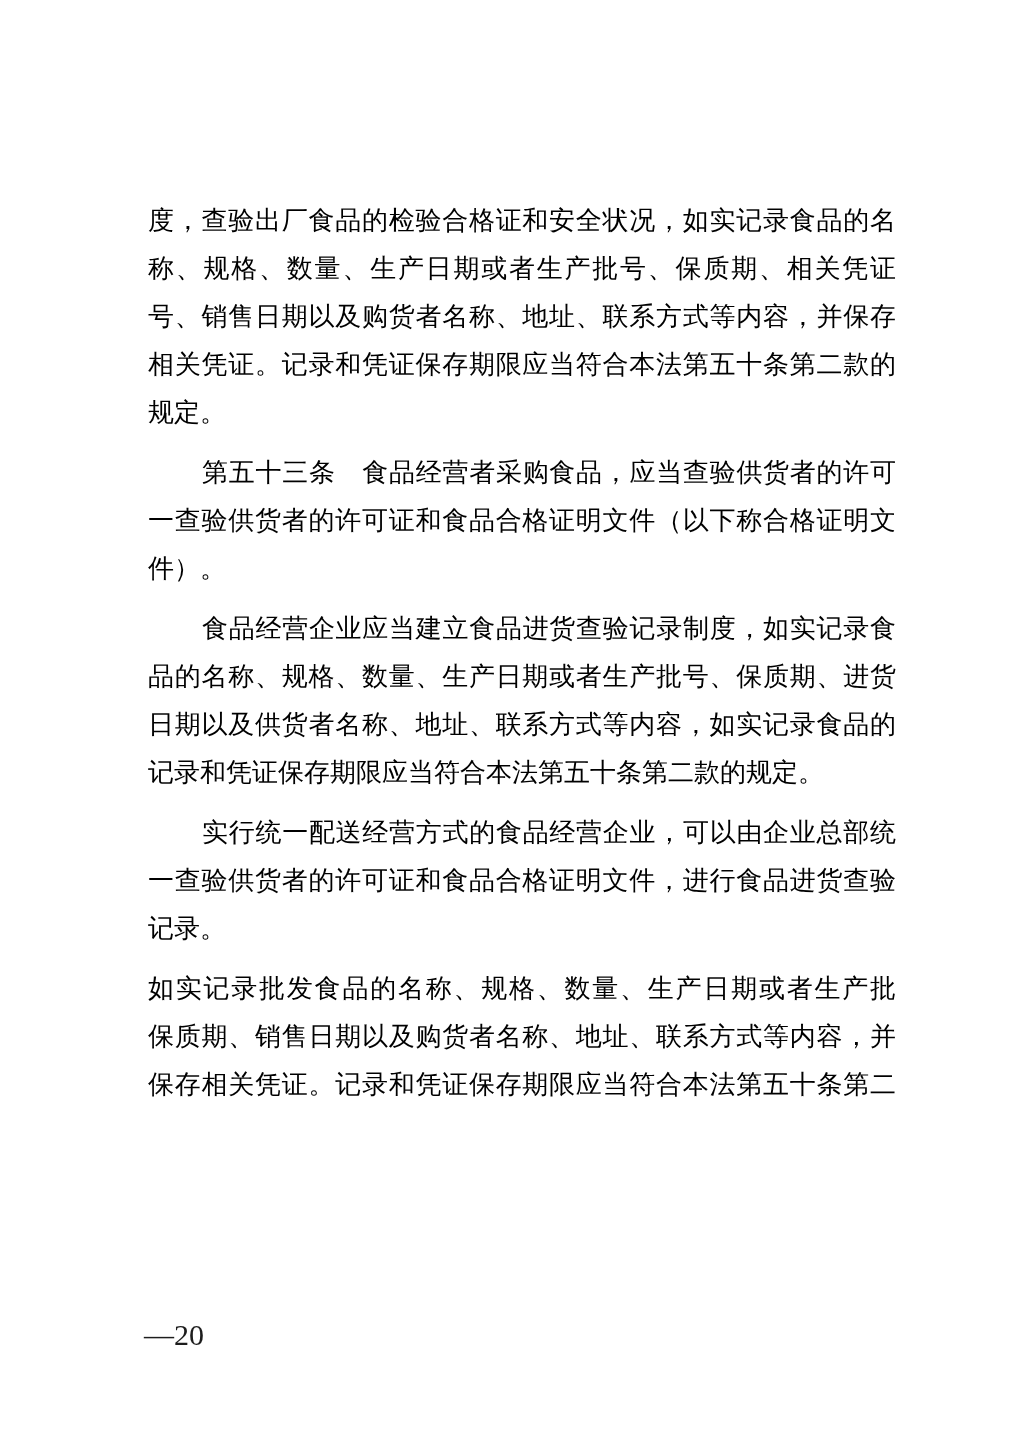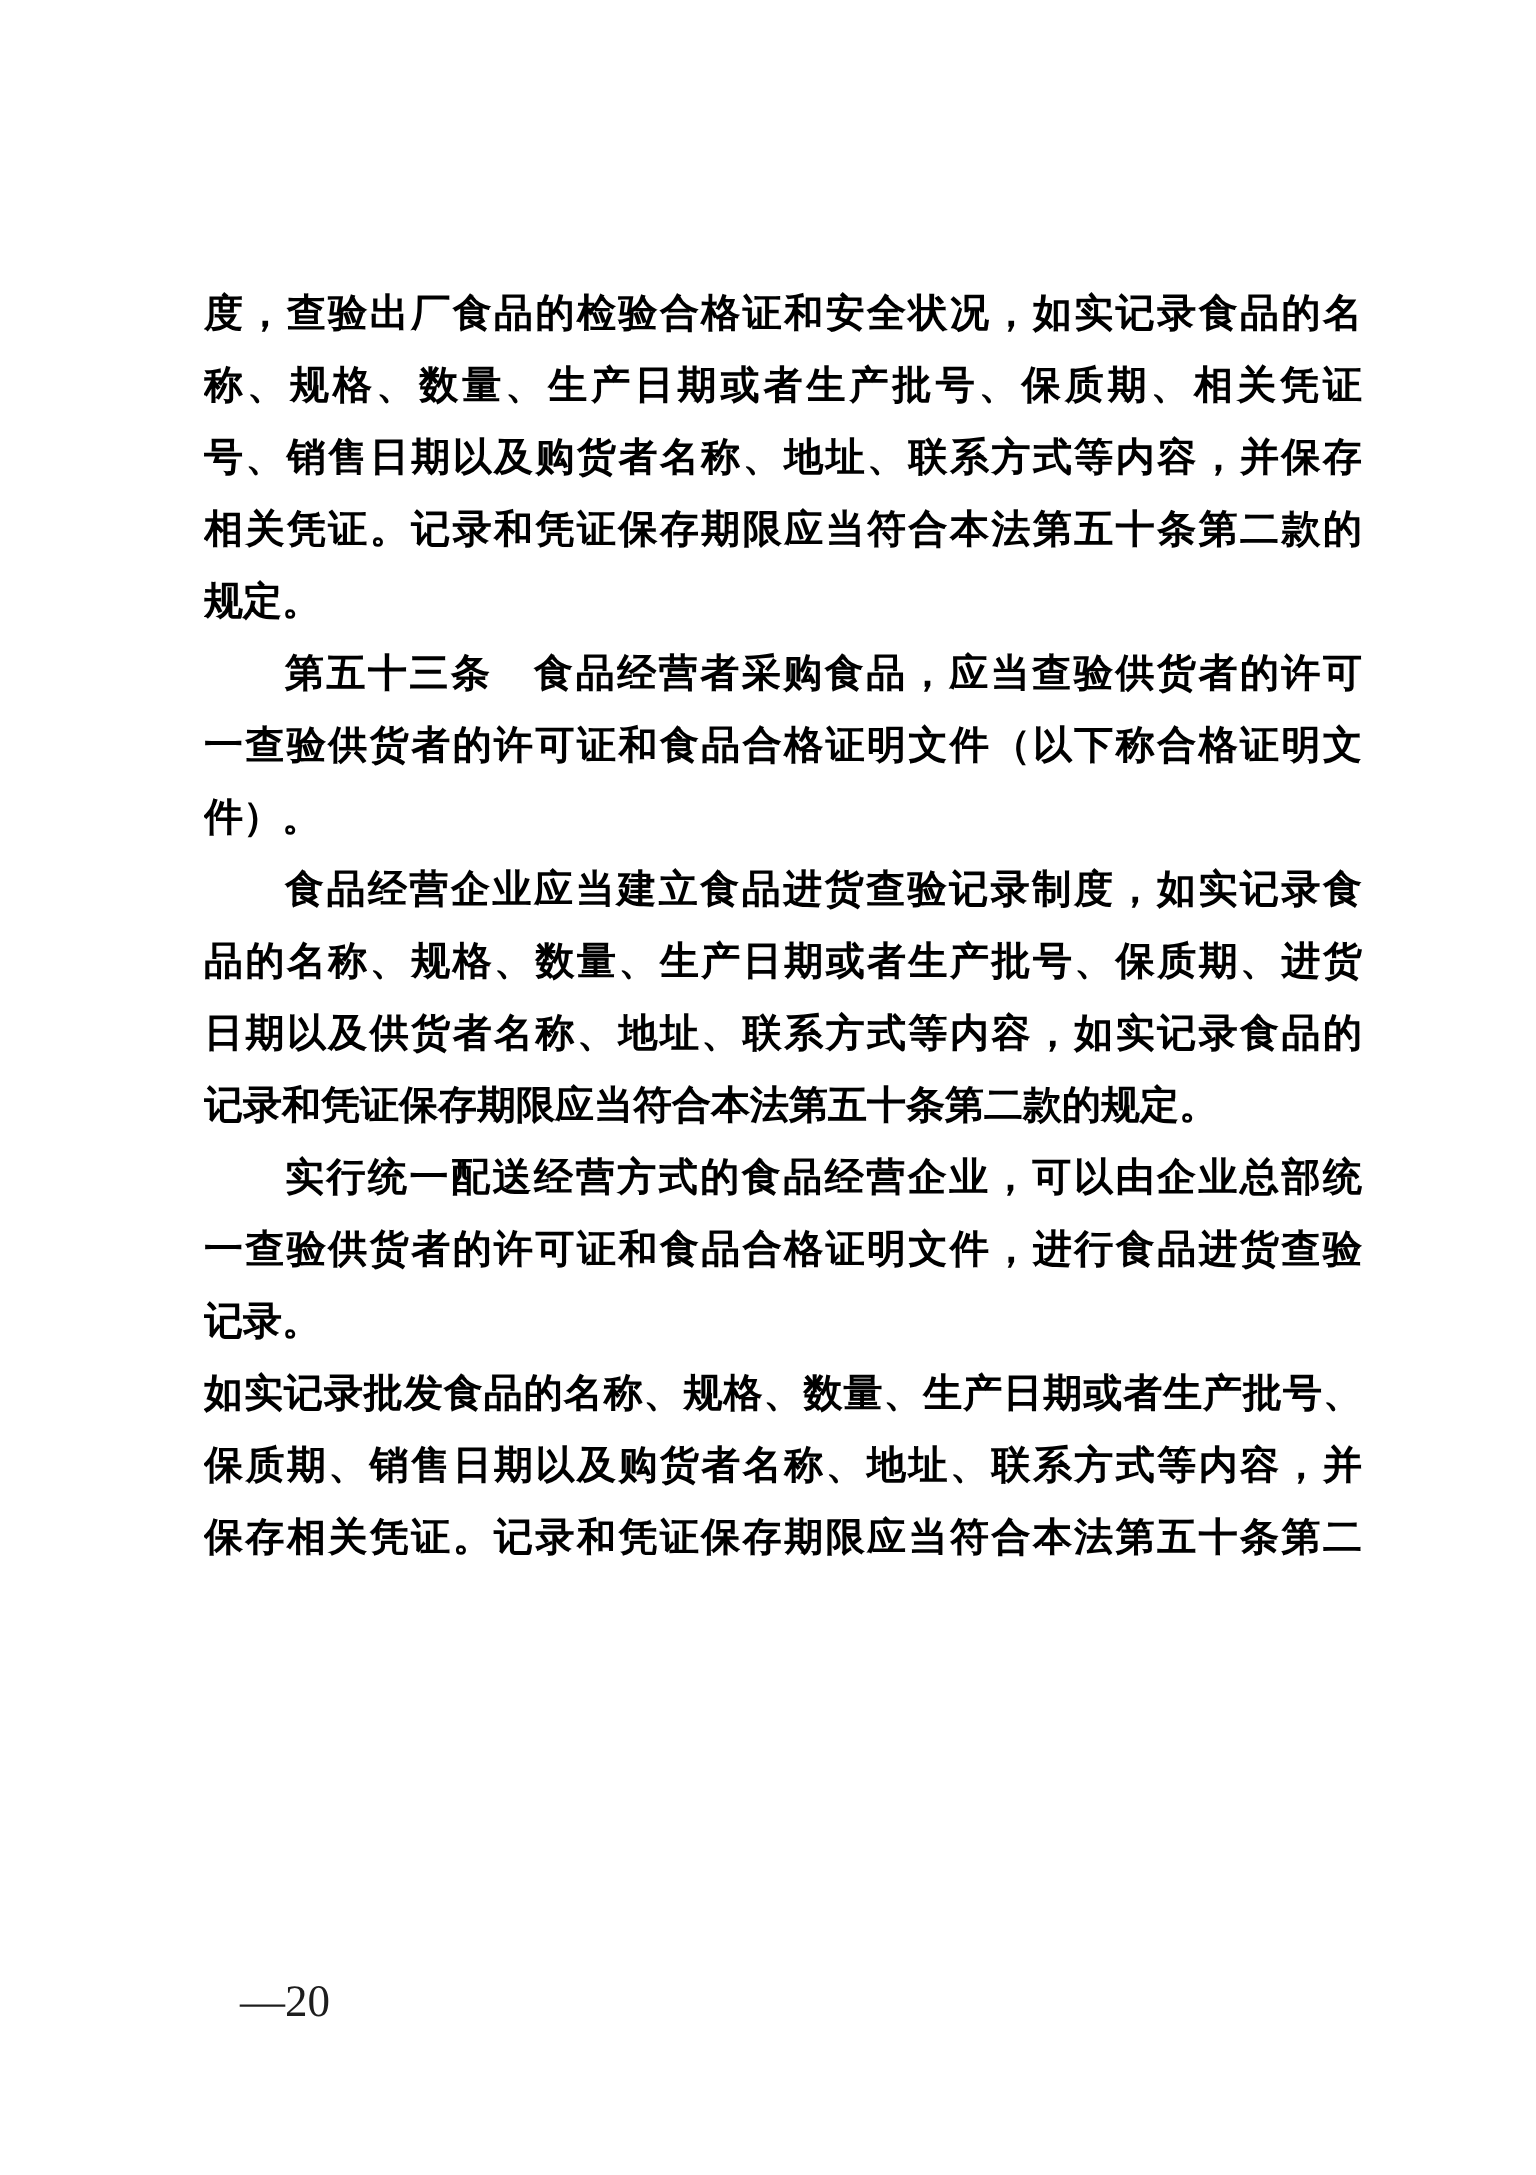--- a/index.html
+++ b/index.html
@@ -15,44 +15,43 @@
   }
   .doc-text {
     position: absolute;
     left: 136px;
     top: 184px;
     width: 772px;
     color: #000000;
     font-family: "Liberation Sans", "DejaVu Sans", sans-serif;
   }
   .para {
-    margin: 0;
+    margin: 12px;
     padding: 0;
-    font-weight: bold;
   }
   .line {
     height: 48px;
     line-height: 48px;
     font-size: 26px;
     text-align: justify;
     text-align-last: justify;
     text-justify: inter-character;
     overflow: hidden;
     white-space: normal;
   }
   .line.end {
     text-align: right;
     text-align-last: left;
   }
   .line.indent {
     text-indent: 54px;
   }
   .page-number {
     position: absolute;
-    left: 160px;
+    left: 144px;
     top: 1318px;
     font-family: "Liberation Serif", "DejaVu Serif", serif;
     font-size: 30px;
     line-height: 34px;
     color: #1d1d1d;
     letter-spacing: 0px;
     text-align: right;
   }
 </style>
 </head>

